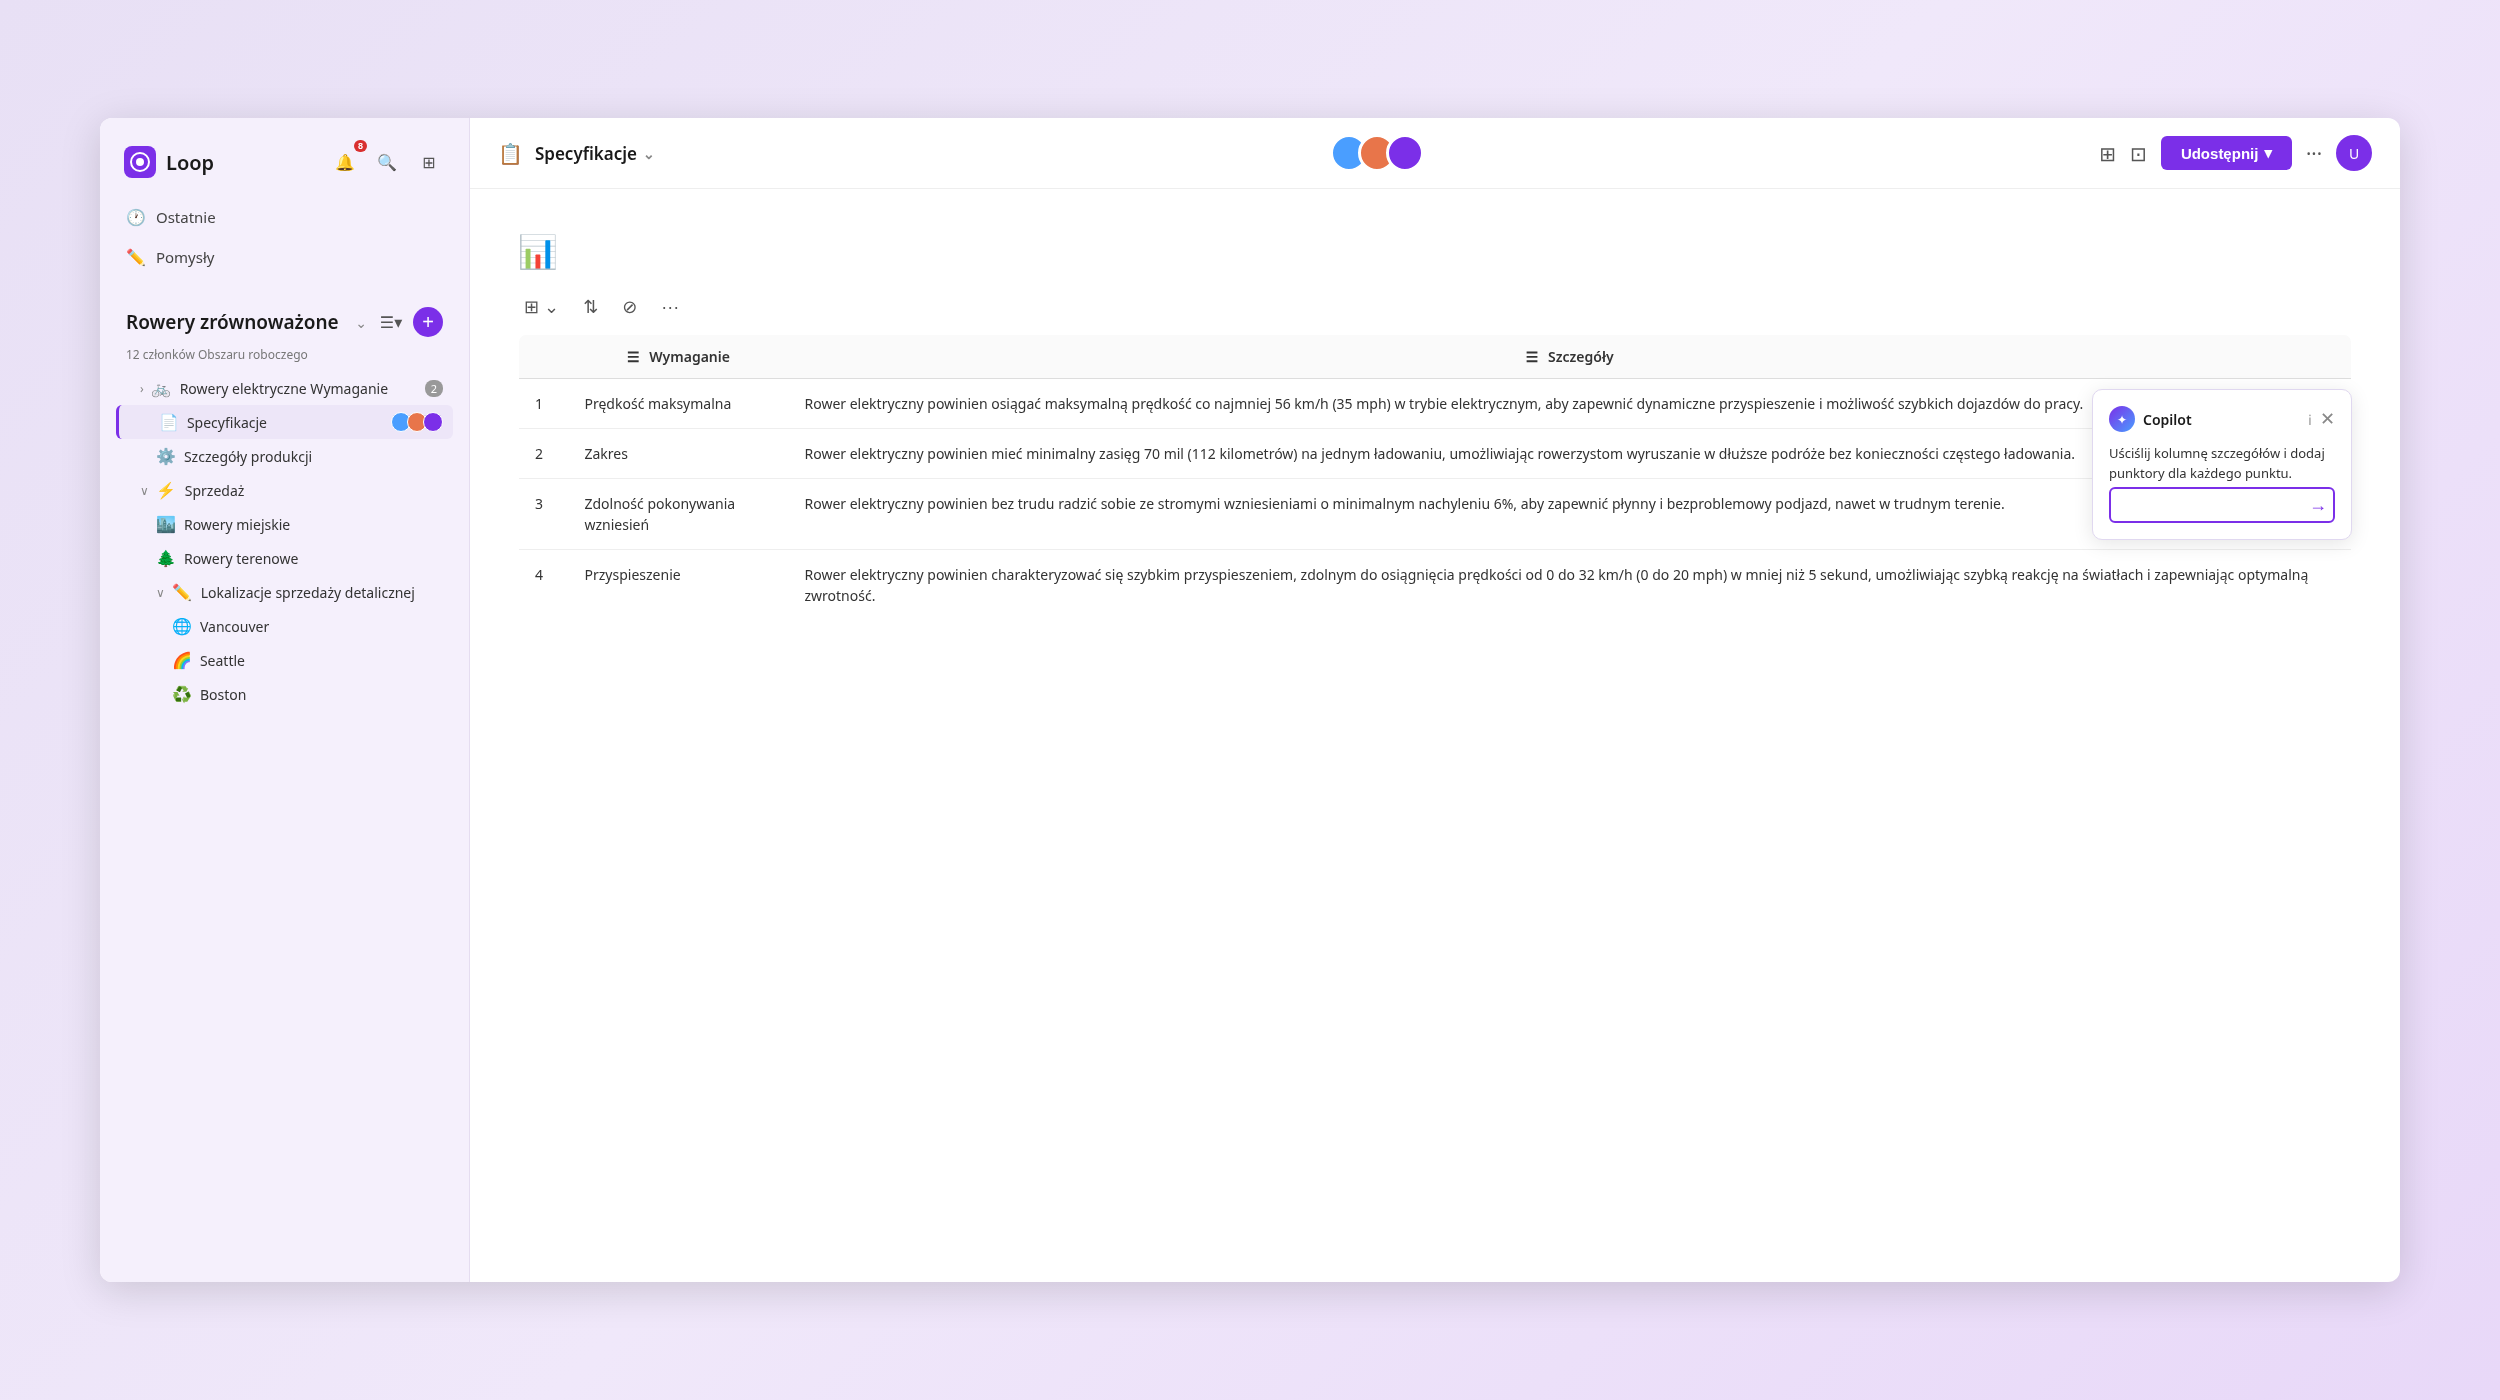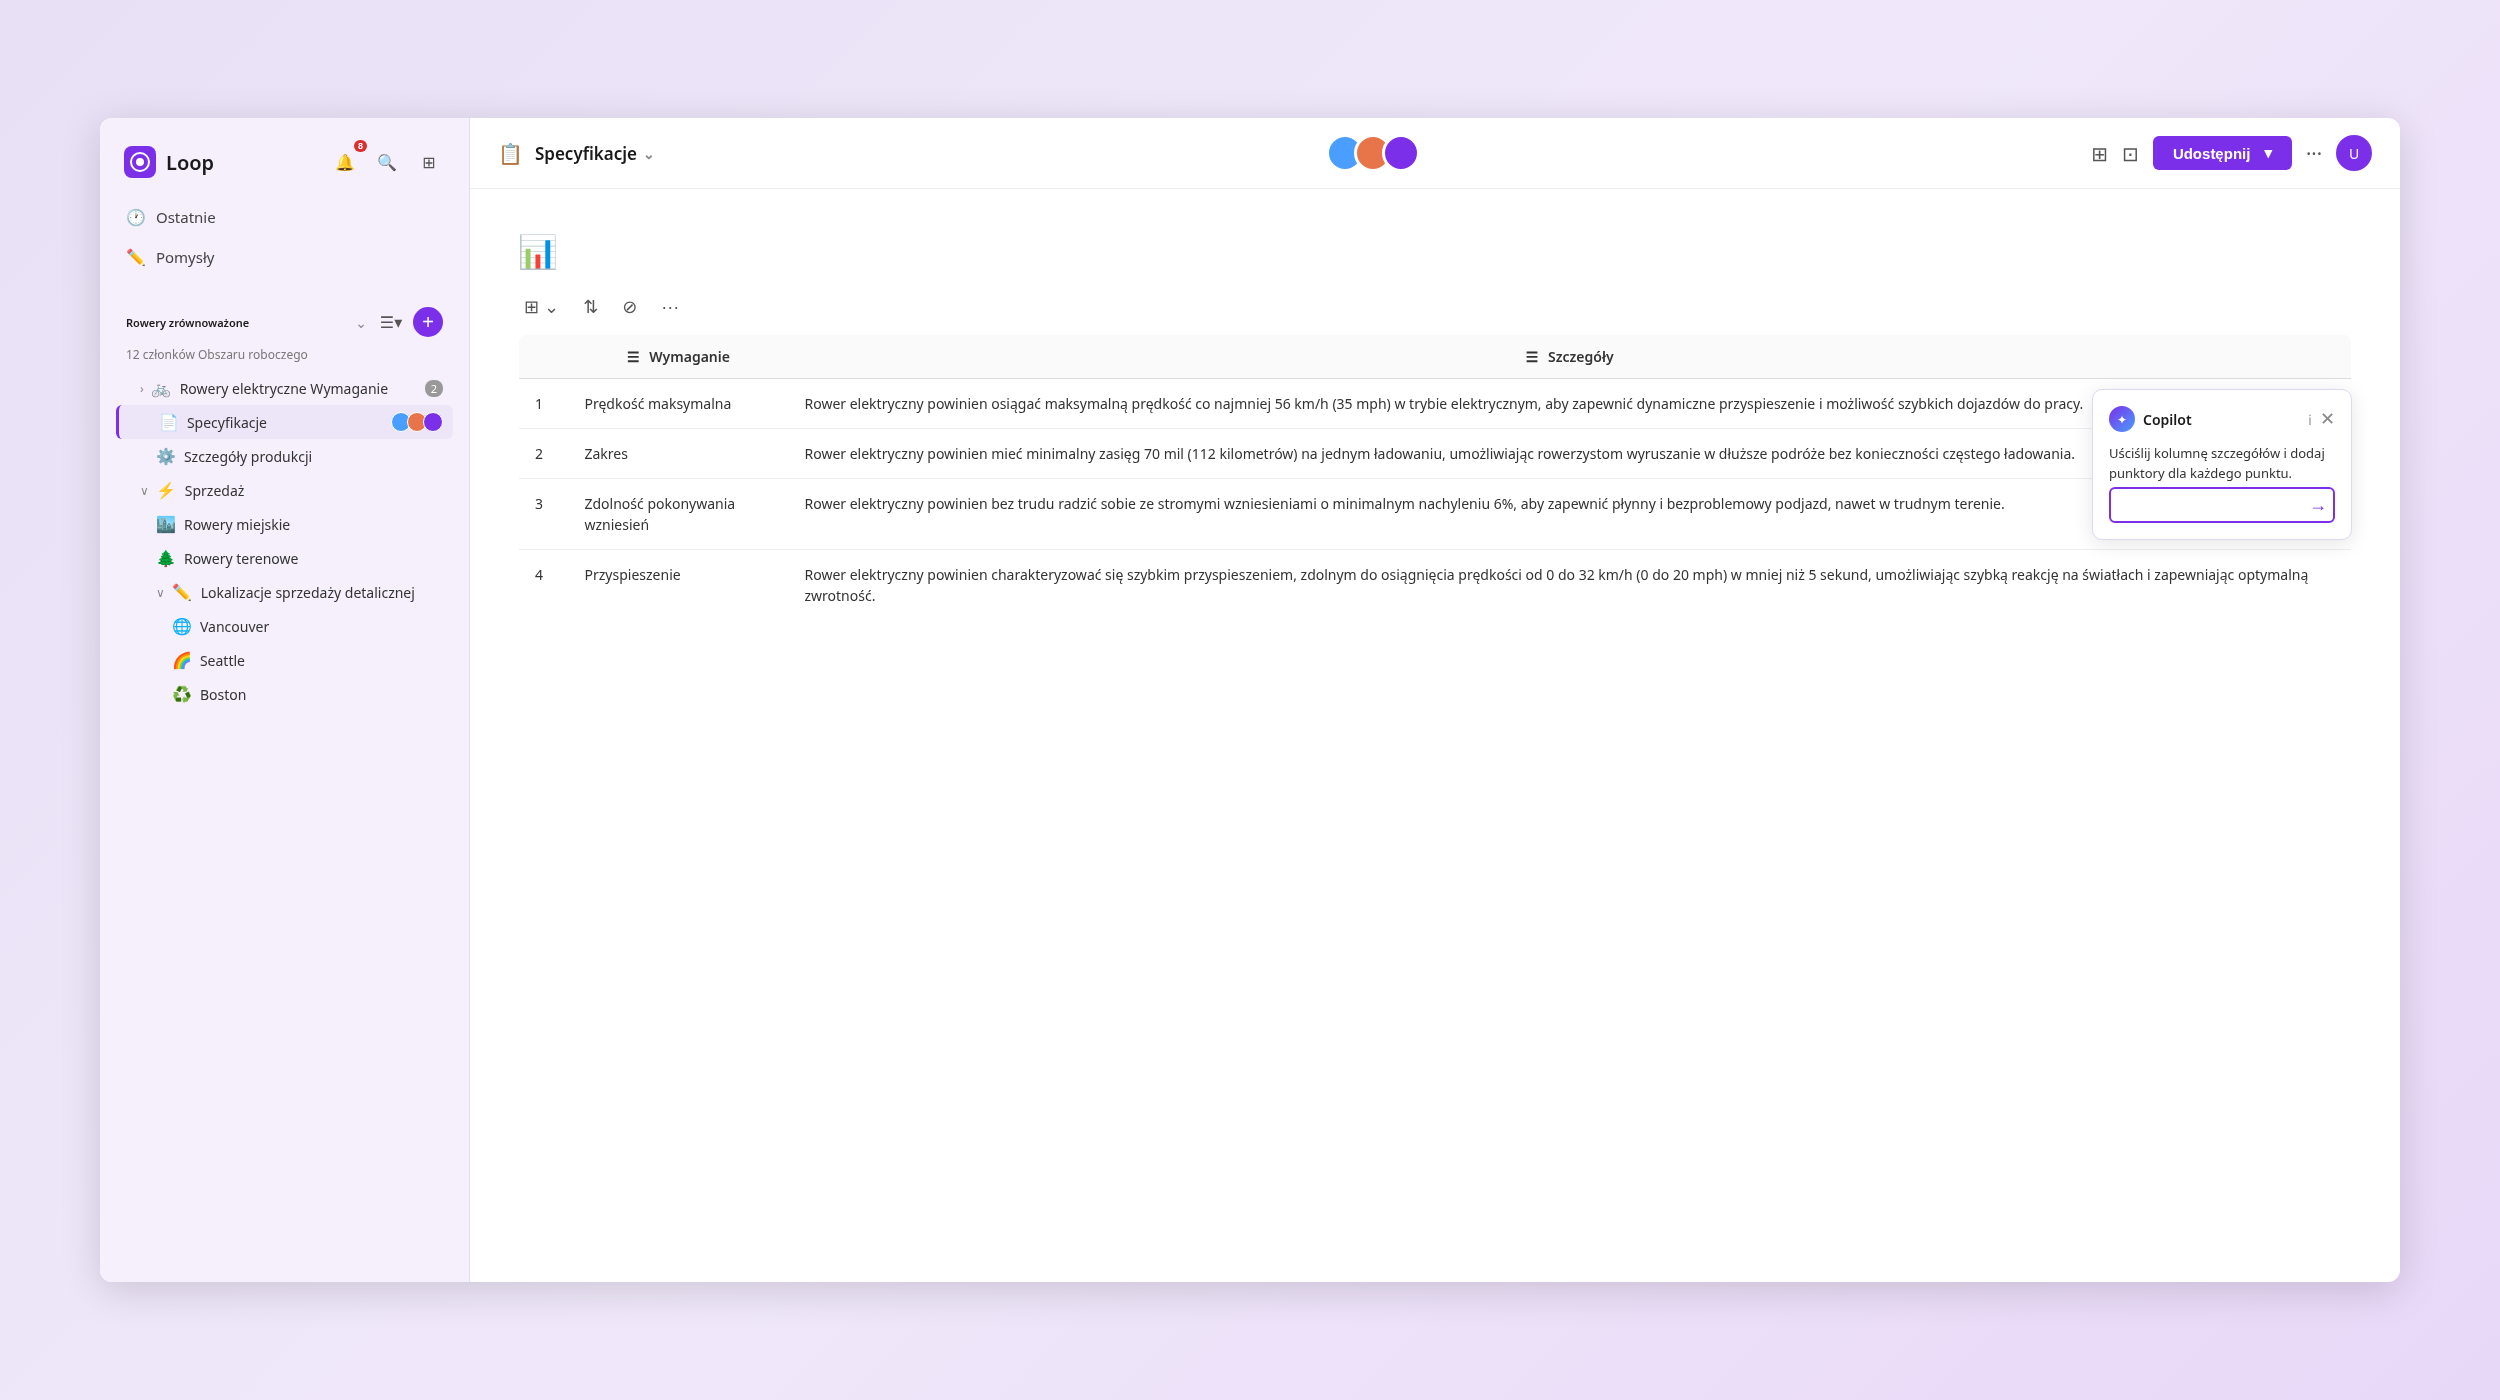--- a/index.html
+++ b/index.html
@@ -80,21 +80,21 @@
     }
     .nav-item .nav-icon { font-size: 16px; color: #666; }
     .sidebar-section {
       padding: 12px 16px 0 16px;
     }
     .workspace-header {
       display: flex; align-items: center; gap: 8px;
       padding: 6px 10px; margin-bottom: 2px;
     }
     .workspace-title {
-      font-size: 11px; font-weight: 600; color: #1a1a1a;
+      font-size: 19px; font-weight: 600; color: #1a1a1a;
       flex: 1;
     }
     .workspace-subtitle {
       font-size: 12px; color: #777; padding: 0 10px 8px 10px;
     }
     .workspace-actions {
       display: flex; gap: 6px; align-items: center;
     }
     .btn-plus {
       width: 30px; height: 30px; border-radius: 50%;
@@ -149,21 +149,21 @@
       margin: 0 auto;
       display: flex; gap: -8px;
     }
     .topbar-right {
       display: flex; align-items: center; gap: 14px;
     }
     .btn-share {
       background: #7b2fe8; color: white; border: none;
       padding: 8px 20px; border-radius: 6px; font-size: 15px;
       cursor: pointer; font-weight: 600;
-      display: flex; align-items: center; gap: 14px;
+      display: flex; align-items: center; gap: 6px;
     }
     .topbar-icon {
       font-size: 20px; color: #555; cursor: pointer;
     }
     .user-avatar-top {
       width: 36px; height: 36px; border-radius: 50%;
       background: #7b2fe8; display: flex; align-items: center;
       justify-content: center; color: white; font-size: 14px;
       cursor: pointer;
     }

